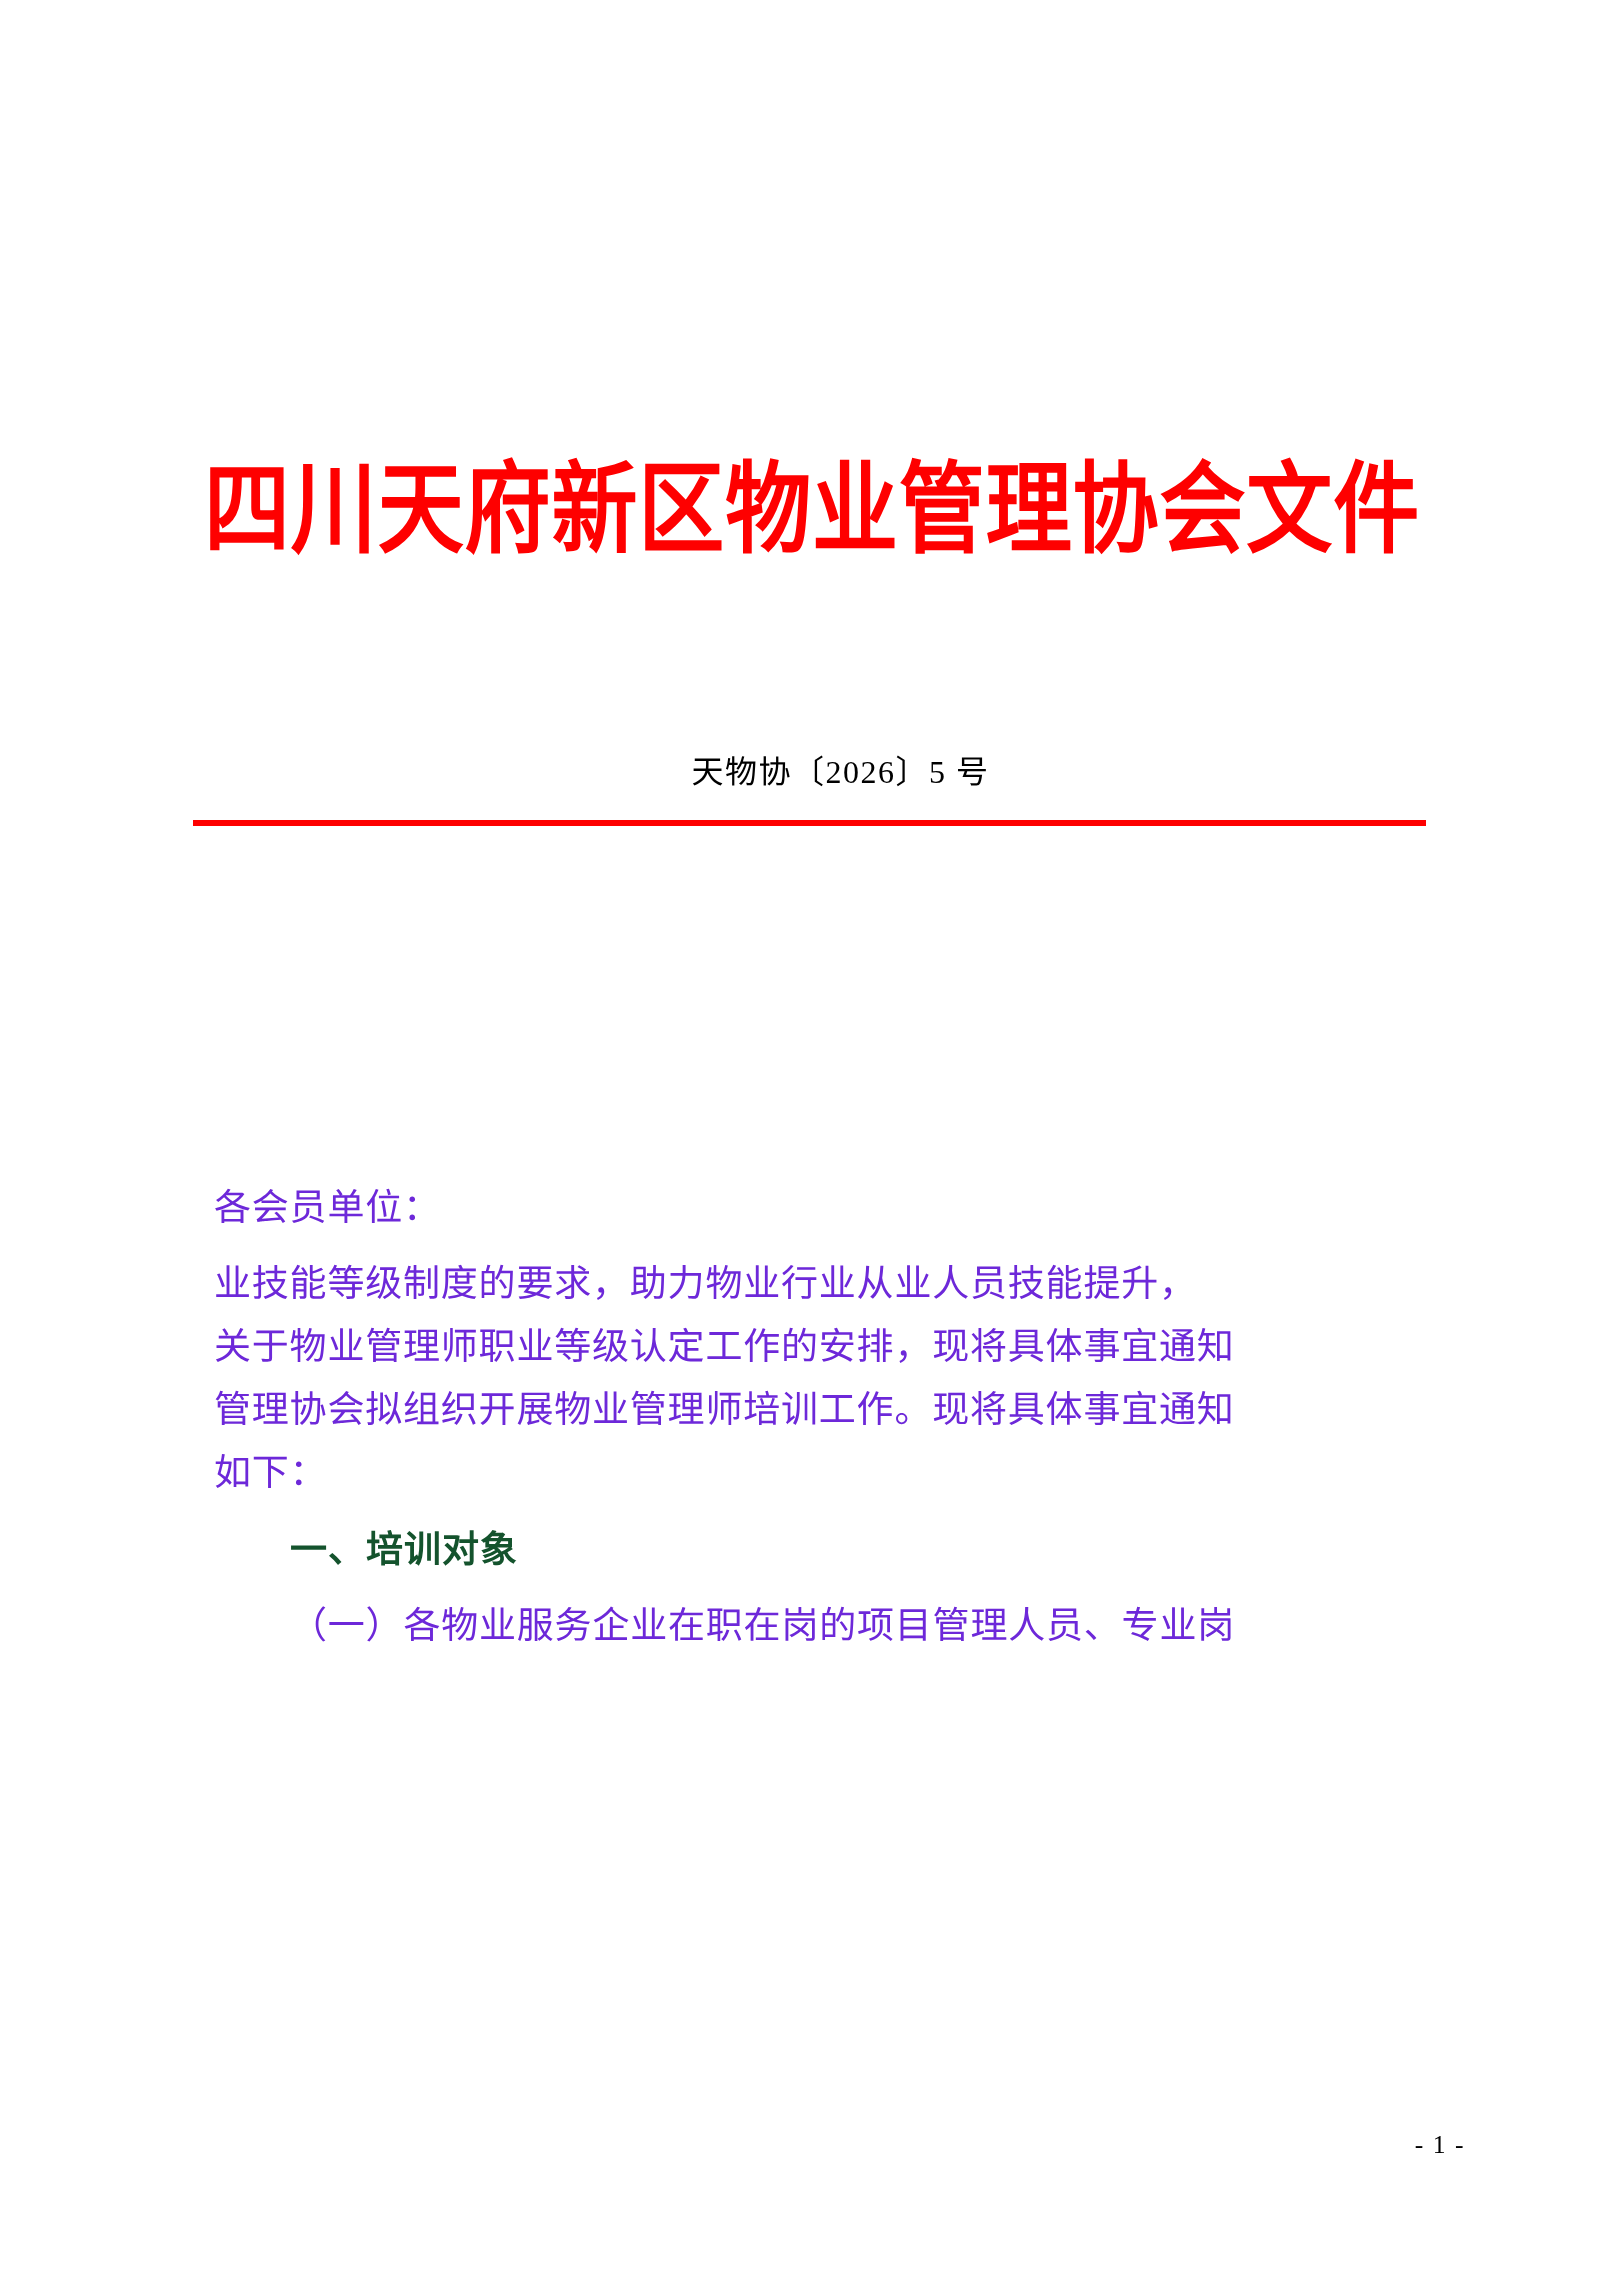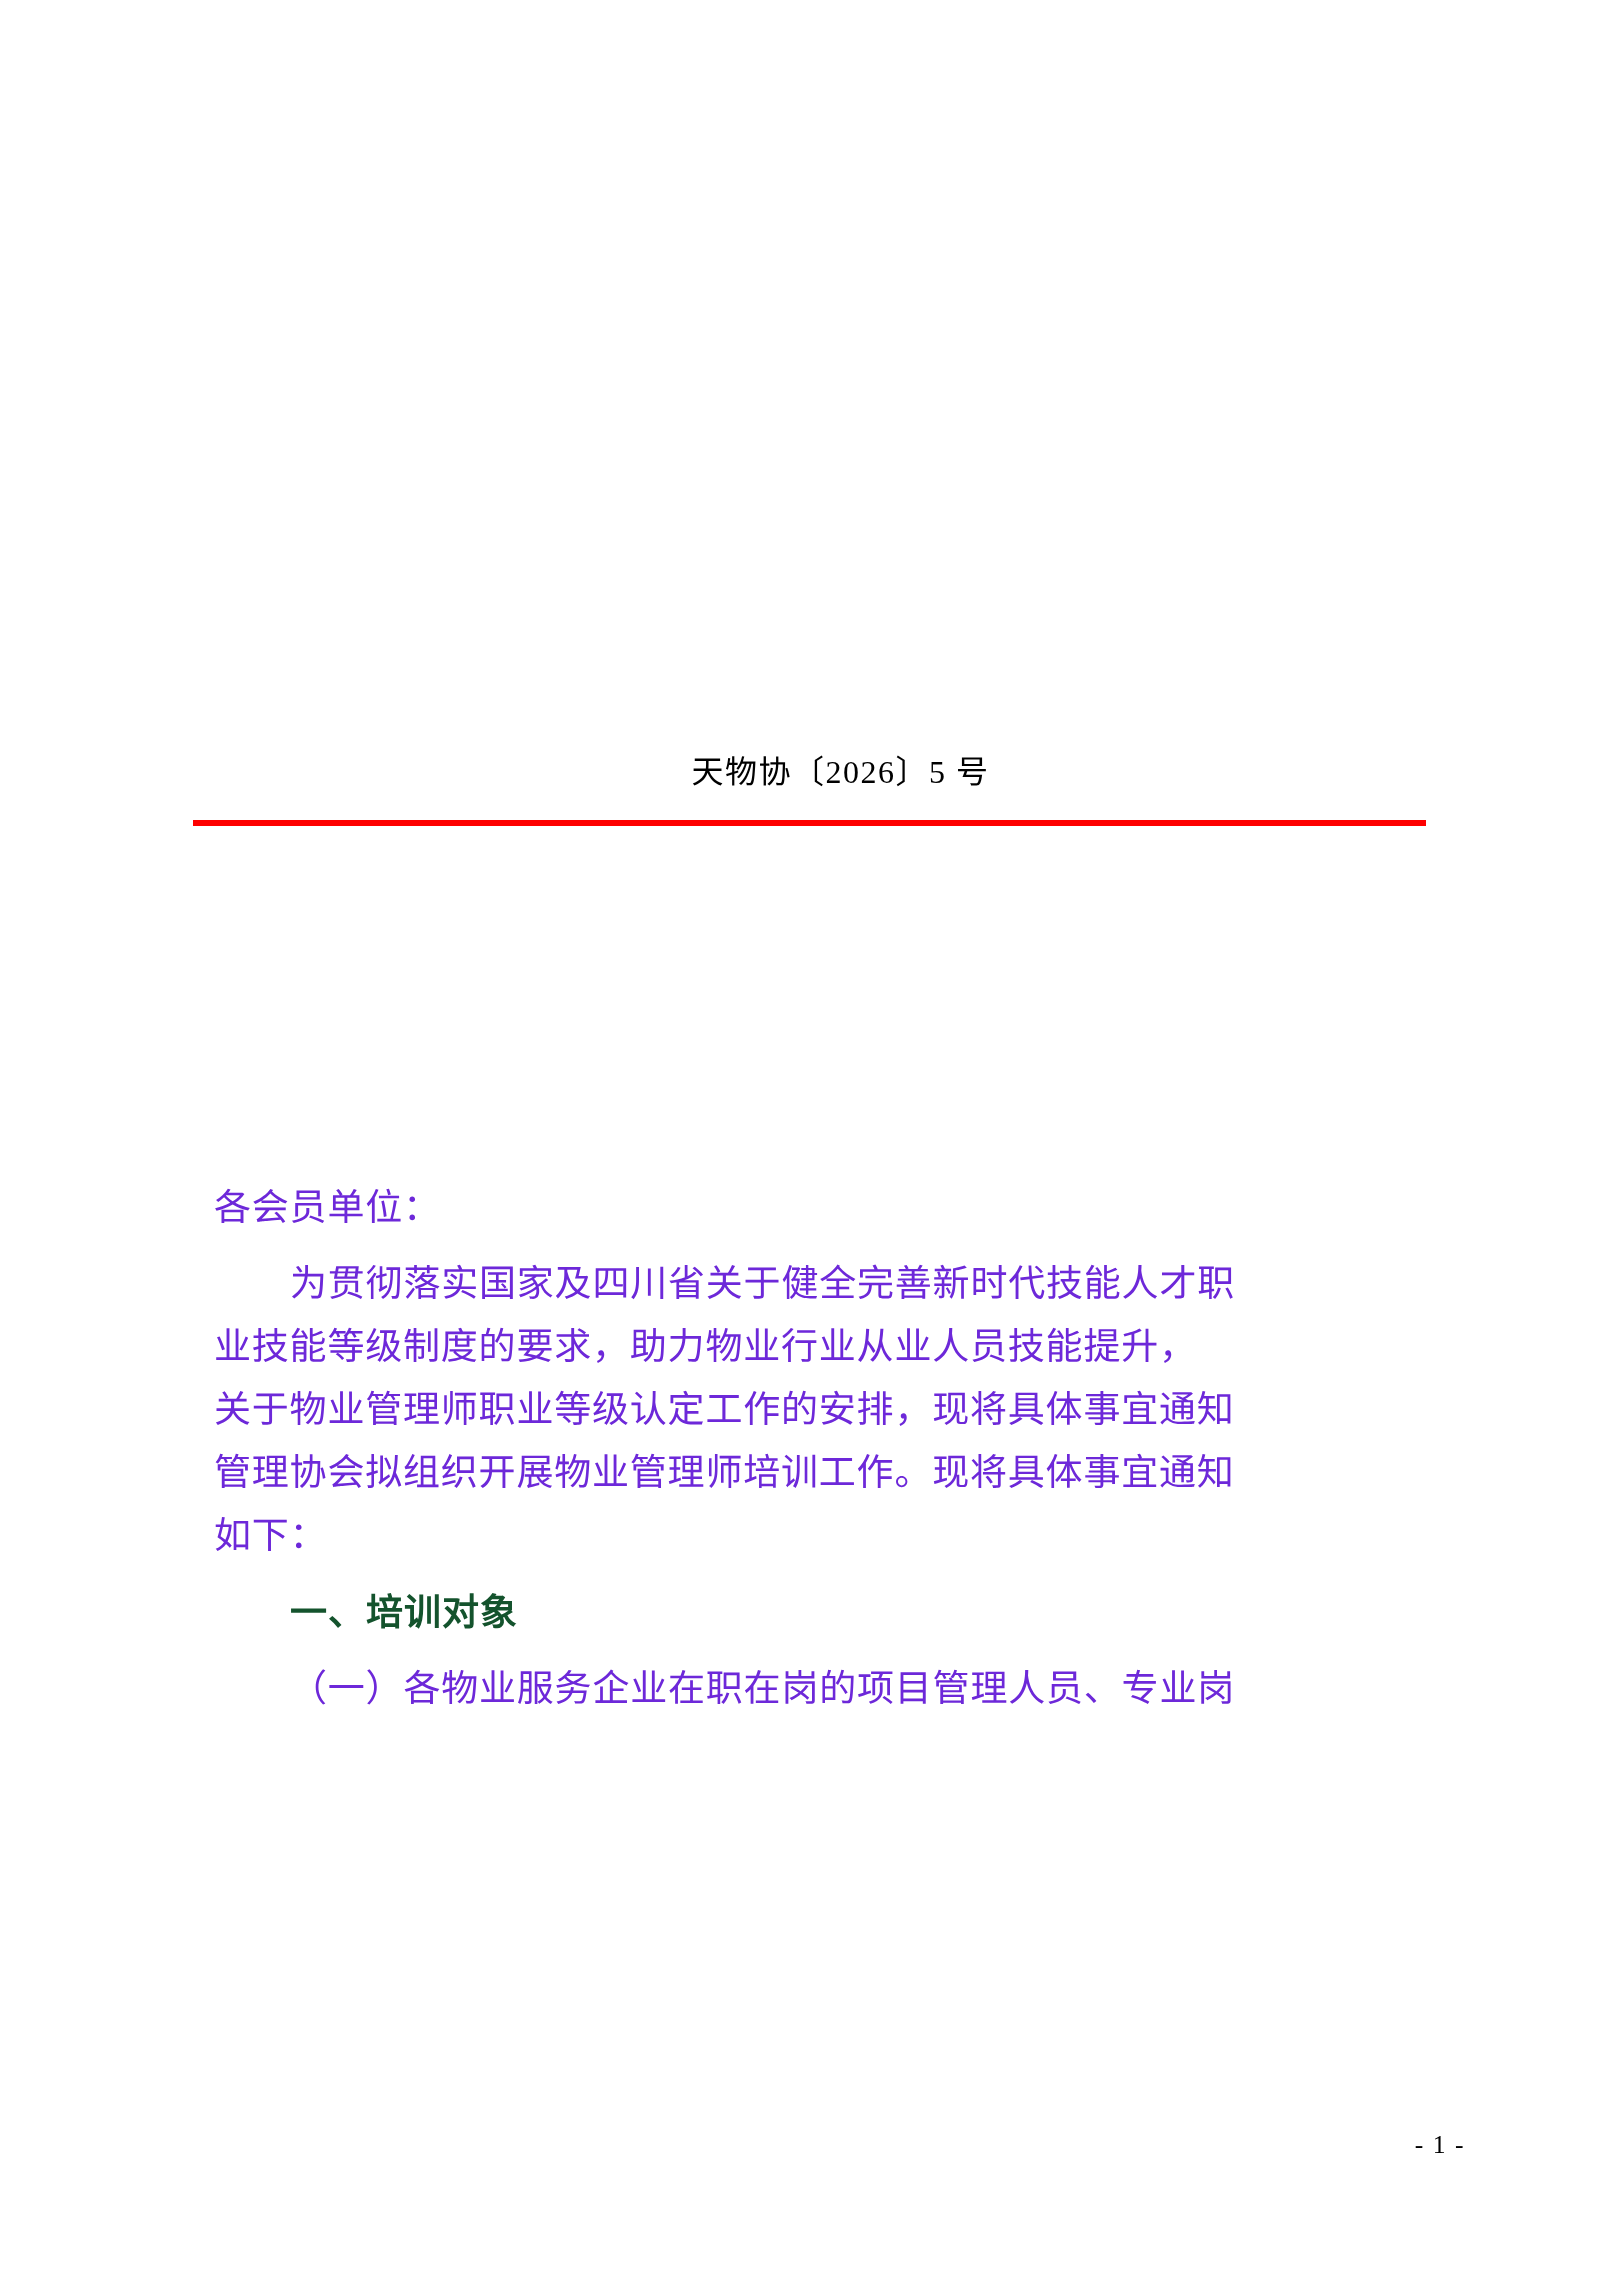--- a/index.html
+++ b/index.html
@@ -147,35 +147,37 @@
     line-height: 1;
     letter-spacing: 1.5px;
     color: #000000;
   }
 </style>
 </head>
 <body>
 
 <div class="page">
 
+  <div class="letterhead">
+    <div class="letterhead-title">四川天府新区物业管理协会文件</div>
+  </div>
 
   <div class="docnum-row">
     <div class="docnum">天物协〔2026〕5 号</div>
   </div>
 
   <div class="red-rule"></div>
 
 
   <div class="body-block">
 
     <div class="body-line">各会员单位：</div>
 
     <div class="para-spacer"></div>
 
-    <div class="body-line indent">为贯彻落实国家及四川省关于健全完善新时代技能人才职</div>
     <div class="body-line">业技能等级制度的要求，助力物业行业从业人员技能提升，</div>
     <div class="body-line">关于物业管理师职业等级认定工作的安排，现将具体事宜通知</div>
     <div class="body-line">管理协会拟组织开展物业管理师培训工作。现将具体事宜通知</div>
     <div class="body-line">如下：</div>
 
     <div class="para-spacer"></div>
 
     <div class="section-heading">一、培训对象</div>
 
     <div class="para-spacer"></div>

